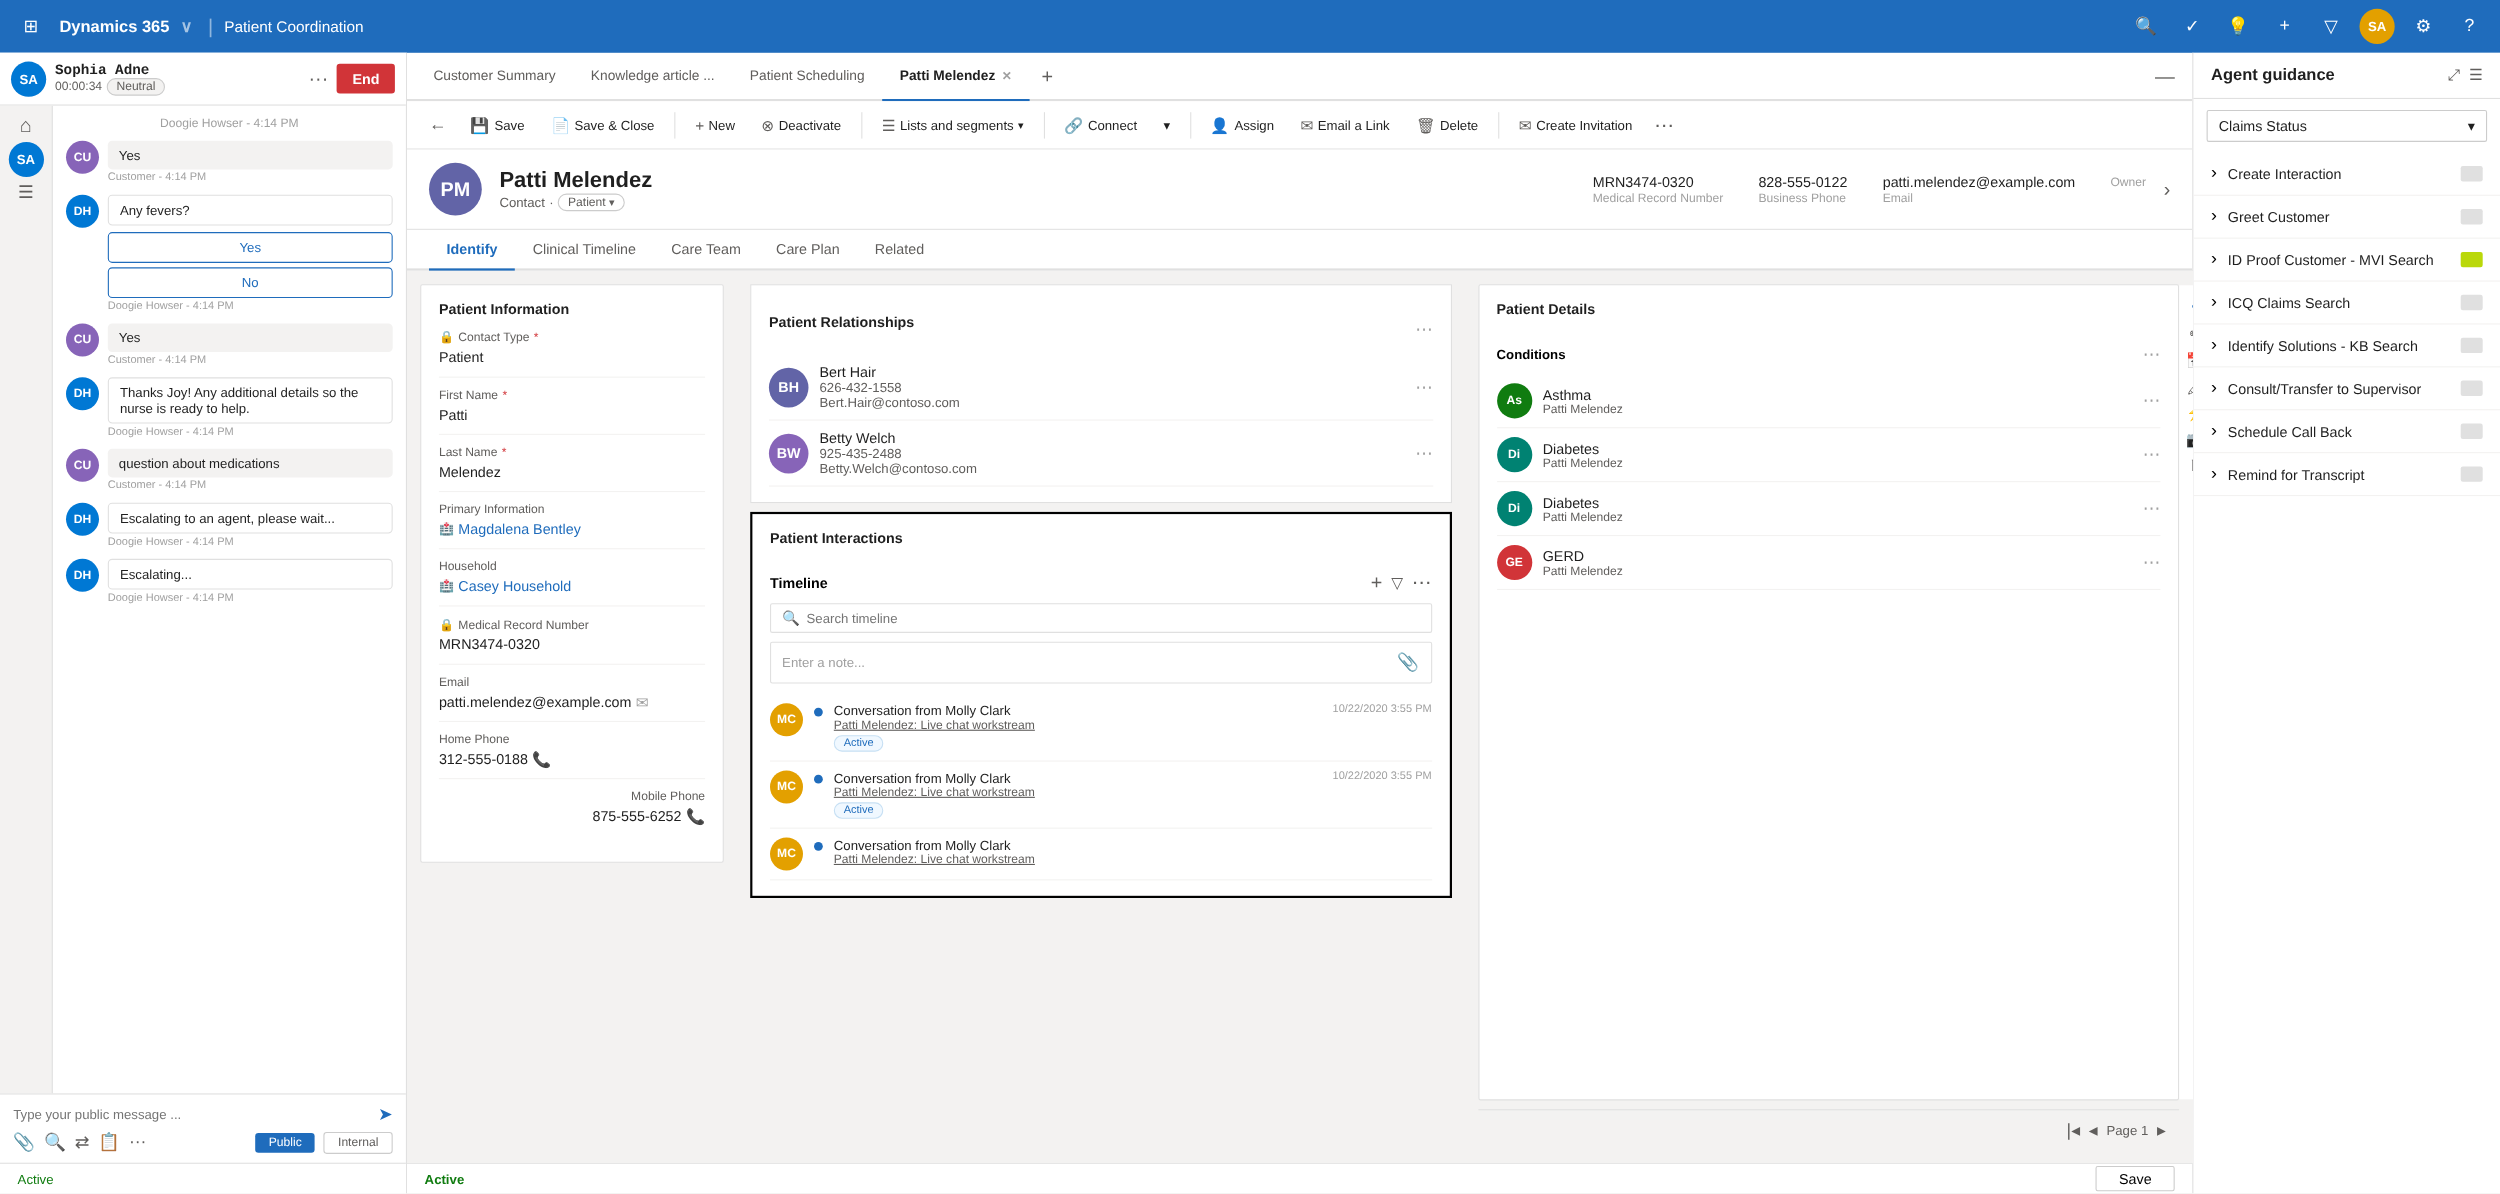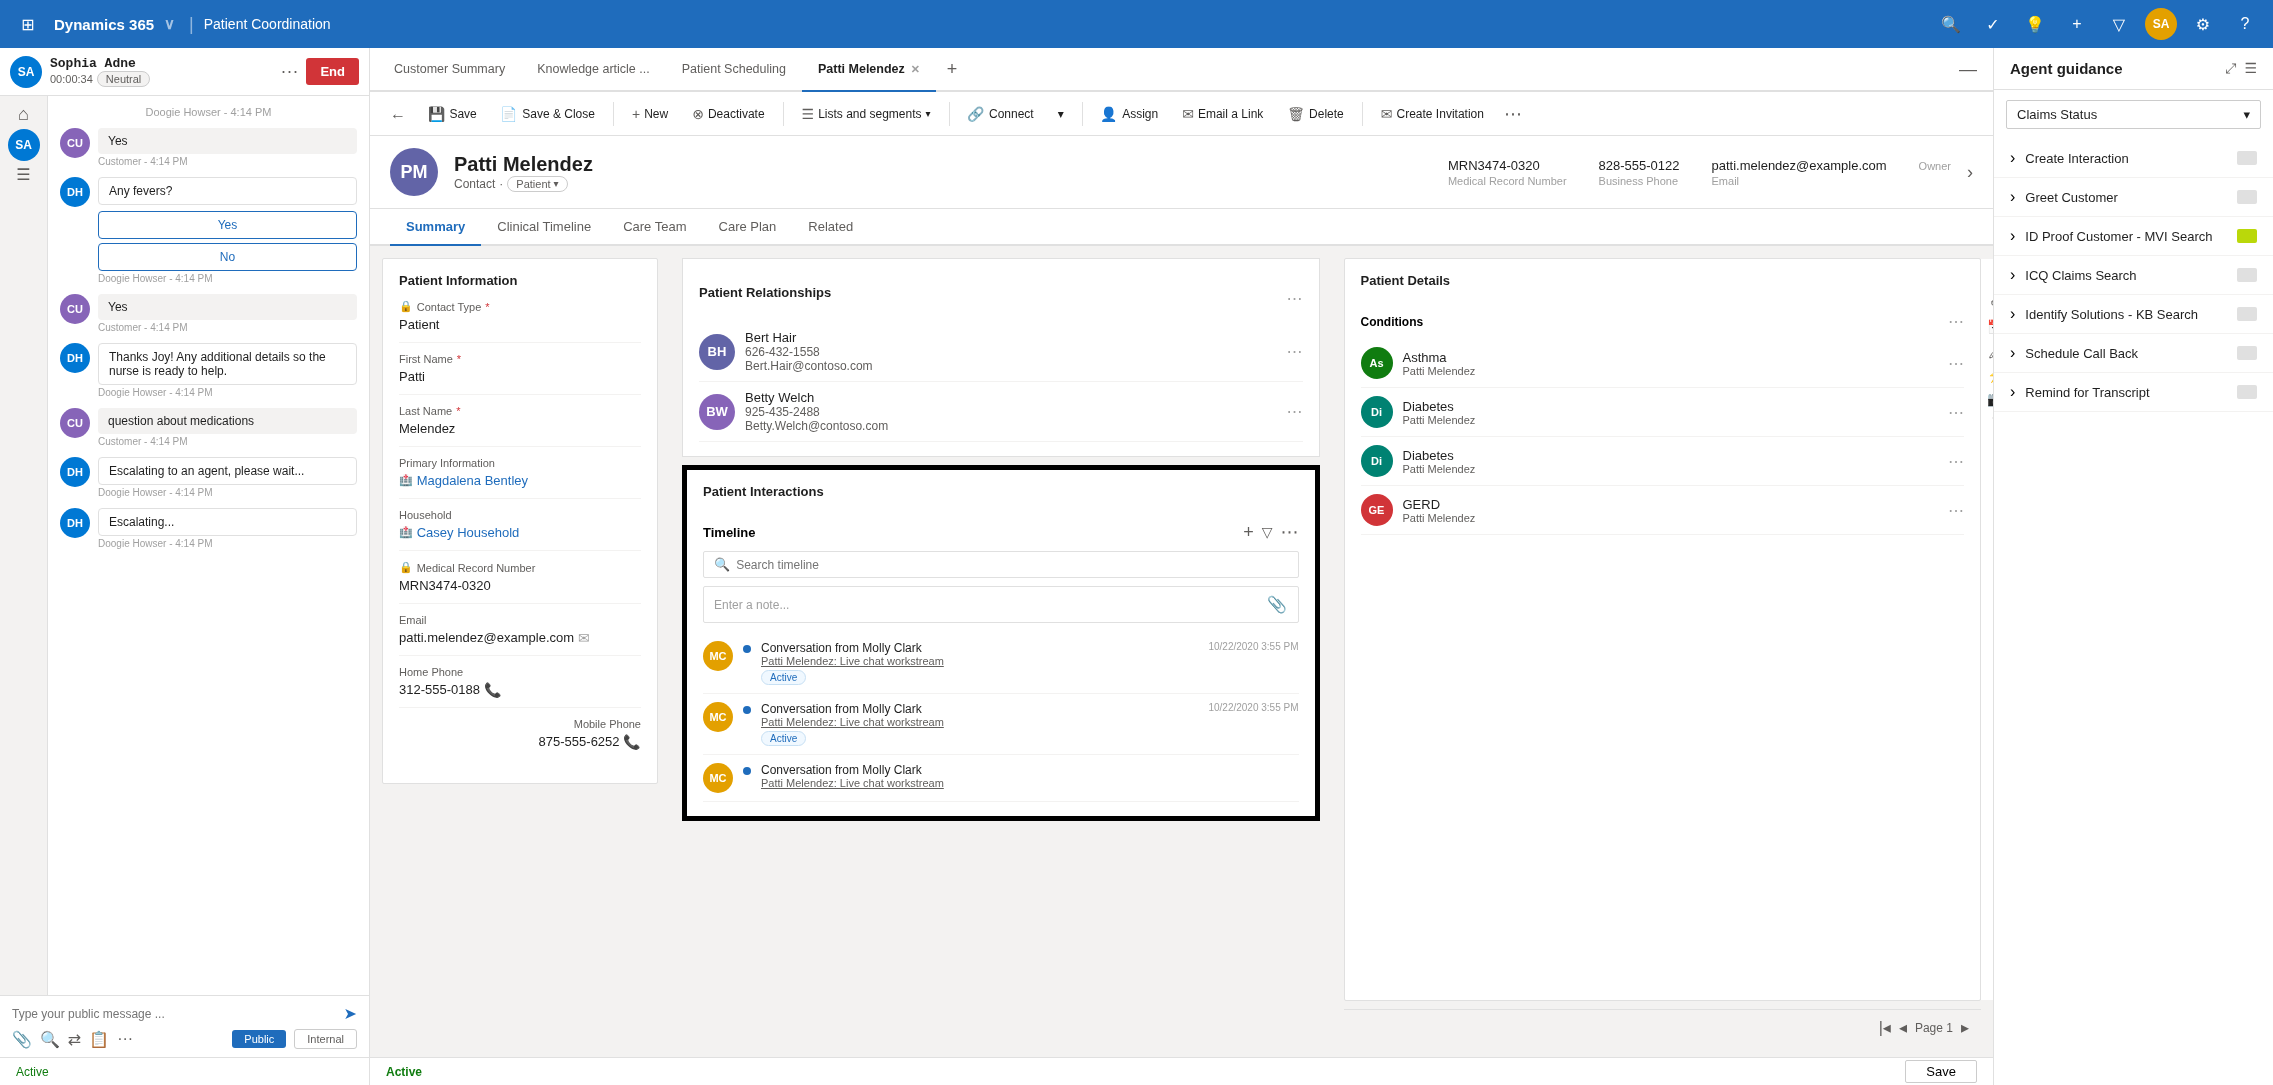--- a/index.html
+++ b/index.html
@@ -104,21 +104,21 @@
     .rel-header { display: flex; align-items: center; justify-content: space-between; margin-bottom: 10px; margin-top: 12px; }
     .rel-item { display: flex; align-items: center; gap: 10px; padding: 8px 0; border-bottom: 1px solid #f3f2f1; }
     .rel-avatar { width: 36px; height: 36px; border-radius: 50%; background: #6264a7; display: flex; align-items: center; justify-content: center; color: white; font-size: 13px; font-weight: 700; flex-shrink: 0; }
     .rel-info { flex: 1; }
     .rel-name { font-size: 13px; color: #1f1f1f; font-weight: 500; }
     .rel-phone { font-size: 12px; color: #605e5c; }
     .rel-email { font-size: 12px; color: #605e5c; }
     .three-dots { color: #a0a0a0; cursor: pointer; font-size: 16px; }
 
     
-    .interactions-card { background: white; border: 5px solid #000000; padding: 14px 16px; }
+    .interactions-card { background: white; border: 2px solid #000000; padding: 14px 16px; }
     .interactions-header { display: flex; align-items: center; gap: 8px; margin-bottom: 10px; }
     .search-timeline { border: 1px solid #e0e0e0; border-radius: 2px; padding: 5px 10px; width: 100%; display: flex; align-items: center; gap: 6px; margin-bottom: 8px; background: white; }
     .search-timeline input { border: none; outline: none; font-size: 12px; color: #605e5c; flex: 1; background: transparent; }
     .note-input { border: 1px solid #e0e0e0; border-radius: 2px; padding: 8px 10px; width: 100%; font-size: 12px; color: #a0a0a0; display: flex; align-items: center; justify-content: space-between; margin-bottom: 10px; cursor: text; }
     .interaction-item { display: flex; align-items: flex-start; gap: 10px; padding: 8px 0; border-bottom: 1px solid #f3f2f1; }
     .interaction-avatar { width: 30px; height: 30px; border-radius: 50%; background: #e3a000; display: flex; align-items: center; justify-content: center; color: white; font-size: 11px; font-weight: 700; flex-shrink: 0; }
     .interaction-content { flex: 1; }
     .interaction-title { font-size: 12px; color: #1f1f1f; font-weight: 500; }
     .interaction-sub { font-size: 11px; color: #605e5c; text-decoration: underline; }
     .status-badge-active { background: #f0f8ff; color: #1f6cbc; border: 1px solid #c7e0f4; border-radius: 10px; padding: 1px 8px; font-size: 10px; margin-top: 3px; display: inline-block; }
@@ -395,21 +395,21 @@
         <div class="owner-field">
           <div class="record-field-value"></div>
           <div class="record-field-label">Owner</div>
         </div>
       </div>
       <div style="font-size:18px;color:#605e5c;cursor:pointer;">›</div>
     </div>
 
     <div class="form-tabs">
       <div class="form-tab active">
-        <span>Summary</span>
+        <span>Identify</span>
       </div>
       <div class="form-tab">
         <span>Clinical Timeline</span>
       </div>
       <div class="form-tab">
         <span>Care Team</span>
       </div>
       <div class="form-tab">
         <span>Care Plan</span>
       </div>
@@ -674,20 +674,25 @@
         <span class="guidance-step-label">ICQ Claims Search</span>
         <div class="guidance-step-icon"></div>
       </div>
       <div class="guidance-step">
         <span class="chevron-right"></span>
         <span class="guidance-step-label">Identify Solutions - KB Search</span>
         <div class="guidance-step-icon"></div>
       </div>
       <div class="guidance-step">
         <span class="chevron-right"></span>
+        <span class="guidance-step-label">Consult/Transfer to Supervisor</span>
+        <div class="guidance-step-icon"></div>
+      </div>
+      <div class="guidance-step">
+        <span class="chevron-right"></span>
         <span class="guidance-step-label">Schedule Call Back</span>
         <div class="guidance-step-icon"></div>
       </div>
       <div class="guidance-step">
         <span class="chevron-right"></span>
         <span class="guidance-step-label">Remind for Transcript</span>
         <div class="guidance-step-icon"></div>
       </div>
     </div>
   </div>

